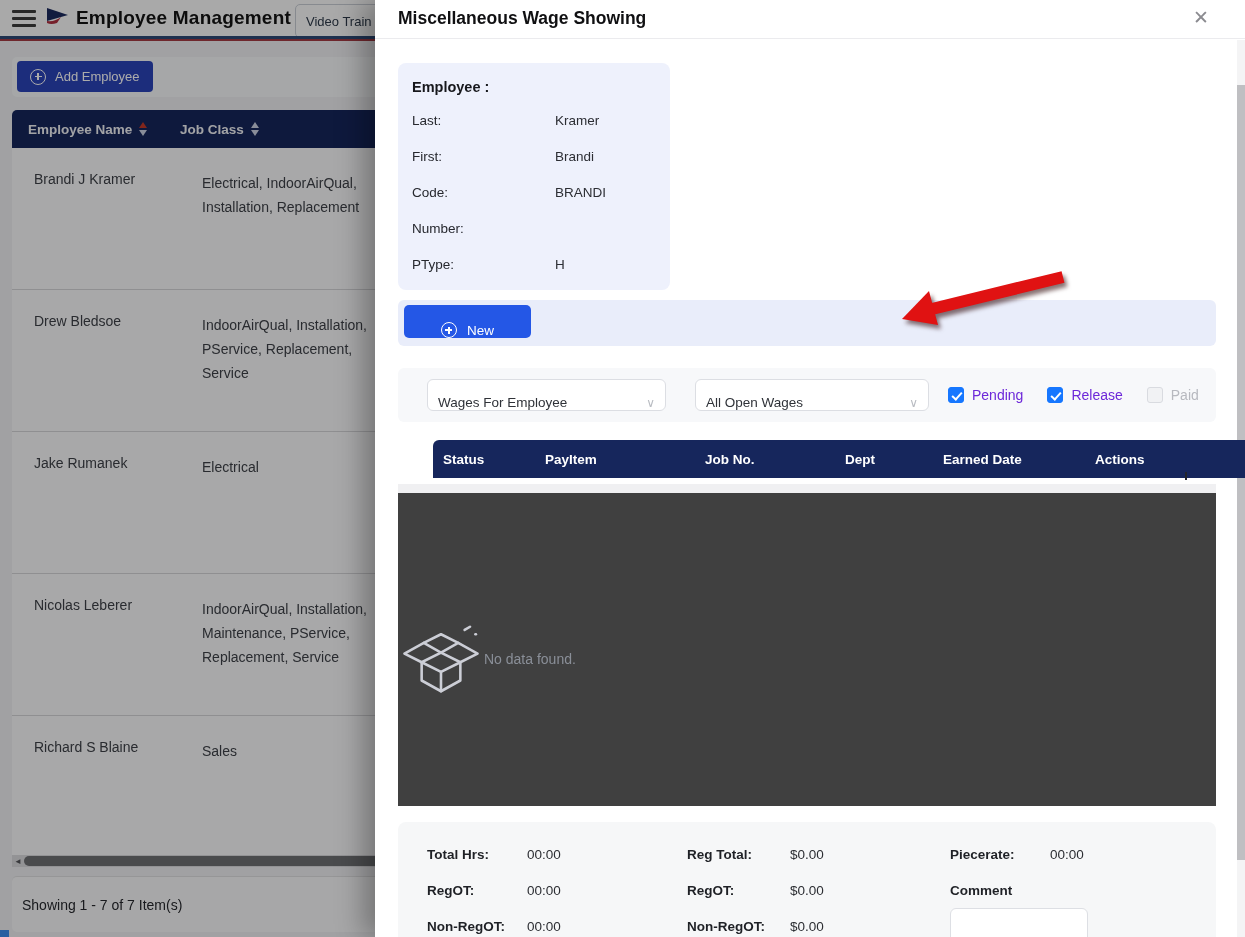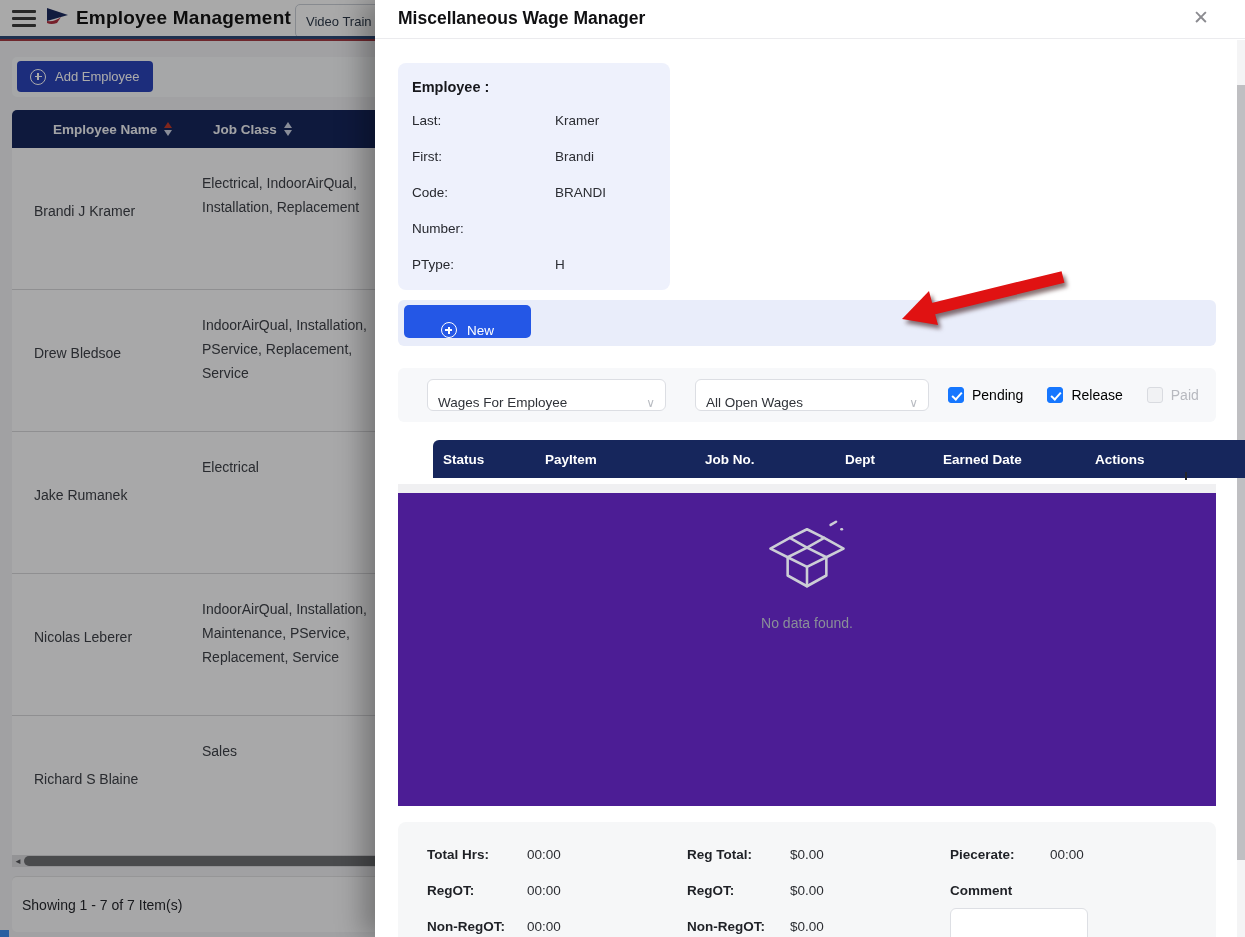--- a/index.html
+++ b/index.html
@@ -28,34 +28,34 @@
   .add-btn { position:absolute; left:5px; top:4px; width:136px; height:31px; background:#2b43ba;
     border:none; border-radius:4px; color:#fff; font-size:13px; display:flex; align-items:center; gap:9px;
     padding-left:13px; cursor:pointer; font-family:inherit; }
   .plus-circle { width:16px; height:16px; border:1.4px solid #fff; border-radius:50%; position:relative; flex:0 0 16px;}
   .plus-circle::before,.plus-circle::after { content:""; position:absolute; background:#fff; }
   .plus-circle::before { left:3.5px; right:3.5px; top:6.3px; height:1.4px; }
   .plus-circle::after { top:3.5px; bottom:3.5px; left:6.3px; width:1.4px; }
 
   .emp-table-head { position:absolute; left:12px; top:110px; width:1233px; height:38px; background:#16265c;
     border-radius:5px 5px 0 0; display:flex; align-items:center; color:#f2f3f7; font-size:13.5px; font-weight:bold; }
-  .col-name { padding-left:8px; width:168px; display:flex; align-items:center; gap:7px;margin-left:33px; }
+  .col-name { padding-left:16px; width:168px; display:flex; align-items:center; gap:7px; }
   .col-job  { width:190px; display:flex; align-items:flex-start; gap:7px; }
   .sorter { display:flex; flex-direction:column; line-height:0; gap:2px; }
   .tri-up { width:0; height:0; border-left:4.5px solid transparent; border-right:4.5px solid transparent;
     border-bottom:6px solid #ccd2e4; }
   .tri-dn { width:0; height:0; border-left:4.5px solid transparent; border-right:4.5px solid transparent;
     border-top:6px solid #ccd2e4; }
   .tri-up.active { border-bottom-color:#c0392b; }
 
   .emp-rows { position:absolute; left:12px; top:148px; width:1233px; height:707px; background:#fbfbfc; }
   .emp-row { position:absolute; left:0; width:100%; height:141px; border-top:1px solid #d6d6d9;
     background:#fbfbfc; }
   .emp-row:first-child { border-top:none; }
-  .emp-row .rname { position:absolute; left:22px; top:23px; font-size:14px; color:#3e4148;margin-top:32px; }
+  .emp-row .rname { position:absolute; left:22px; top:23px; font-size:14px; color:#3e4148; }
   .emp-row .rjob  { position:absolute; left:190px; top:23px; width:180px; font-size:14px; color:#3e4148;
     line-height:24px; }
 
   .hscroll { position:absolute; left:12px; top:855px; width:1233px; height:12px; background:#dcdcde;
     display:flex; align-items:center; }
   .hscroll .larr { width:12px; height:12px; display:flex; align-items:center; justify-content:center;
     font-size:8px; color:#55575c; }
   .hscroll .thumb { height:10px; border-radius:5px; background:#6f7074; width:1200px; }
 
   .list-footer { position:absolute; left:12px; top:876px; width:1233px; height:56px; background:#fafafb;
@@ -91,35 +91,35 @@
 
   .arrow-annot { position:absolute; left:505px; top:263px; width:200px; height:80px; z-index:120; pointer-events:none; }
 
   .filter-bar { position:absolute; left:23px; top:368px; width:818px; height:54px; background:#f7f8fa; border-radius:6px; }
   .select { position:absolute; top:11px; height:32px; background:#fff; border:1px solid #dcdee3; border-radius:6px;
     display:flex; align-items:flex-end; padding:0 10px; font-size:13.5px; color:#2f3238; cursor:pointer; }
   .select .chev { margin-left:auto; color:#b9bcc2; font-size:12px; }
   .sel-1 { left:29px; width:239px; }
   .sel-2 { left:297px; width:234px; }
   .checks { position:absolute; left:550px; top:0; height:54px; display:flex; align-items:center; gap:24px; }
-  .chk { display:flex; align-items:center; gap:8px; font-size:14px; color:#000000; cursor:pointer; }
+  .chk { display:flex; align-items:center; gap:8px; font-size:14px; color:#6d28d9; cursor:pointer; }
   .box { width:16px; height:16px; border-radius:3px; border:1px solid #cfd2d8; background:#fff; position:relative; }
   .box.on { background:#1677ff; border-color:#1677ff; }
   .box.on::after { content:""; position:absolute; left:5px; top:1.5px; width:4px; height:8px;
     border:solid #fff; border-width:0 2px 2px 0; transform:rotate(42deg); }
   .box.off-dis { background:#f1f2f4; border-color:#d9dbe0; }
   .chk.dis { color:#b7b9bf; cursor:default; }
 
   .wage-head { position:absolute; left:23px; top:440px; width:818px; height:38px; background:#16265c;
     border-radius:6px 6px 0 0; display:grid; grid-template-columns:102px 160px 140px 98px 152px 1fr;
     align-items:center; color:#fff; font-size:13.5px; font-weight:bold; padding-left:10px;margin-left:35px; }
   .cursor-tick { position:absolute; left:810px; top:472px; width:1.5px; height:8px; background:#23252c; }
   .wage-strip { position:absolute; left:23px; top:484px; width:818px; height:9px; background:#f0f0f2; }
-  .wage-empty { position:absolute; left:23px; top:493px; width:818px; height:313px; background:#4c1d95;
-    display:flex; flex-direction:column; align-items:center; }
+  .wage-empty { position:absolute; left:23px; top:493px; width:818px; height:313px; background:#404040;
+    display:flex; flex-direction:row; align-items:center; }
   .wage-empty svg { margin-top:18px; }
   .nodata { margin-top:18px; font-size:14px; color:#8a8f98; }
 
   .summary { position:absolute; left:23px; top:822px; width:818px; height:130px; background:#f6f7f8;
     border-radius:8px; }
   .sum-item { position:absolute; display:flex; font-size:13.5px; }
   .sum-item .sl { font-weight:bold; color:#1f2126; }
   .sum-item .sv { color:#2c2e33; }
   .r1 { top:25px; } .r2 { top:61px; } .r3 { top:97px; }
   .c1 .sl { width:100px; } .c1 { left:29px; } .c1 .sv { }
@@ -209,21 +209,21 @@
     <div class="list-footer">
       <span>Showing 1 - 7 of 7 Item(s)</span>
     </div>
     <div class="corner-chip"></div>
   </div>
 
   <div class="overlay"></div>
 
   <div class="panel">
     <div class="panel-header">
-      <span class="panel-title">Miscellaneous Wage Manager</span>
+      <span class="panel-title">Miscellaneous Wage Showing</span>
       <span class="panel-close">✕</span>
     </div>
 
     <div class="vscroll-track">
       <div class="vscroll-thumb"></div>
     </div>
 
     <div class="emp-card">
       <h3>Employee :</h3>
       <div class="emp-field">

